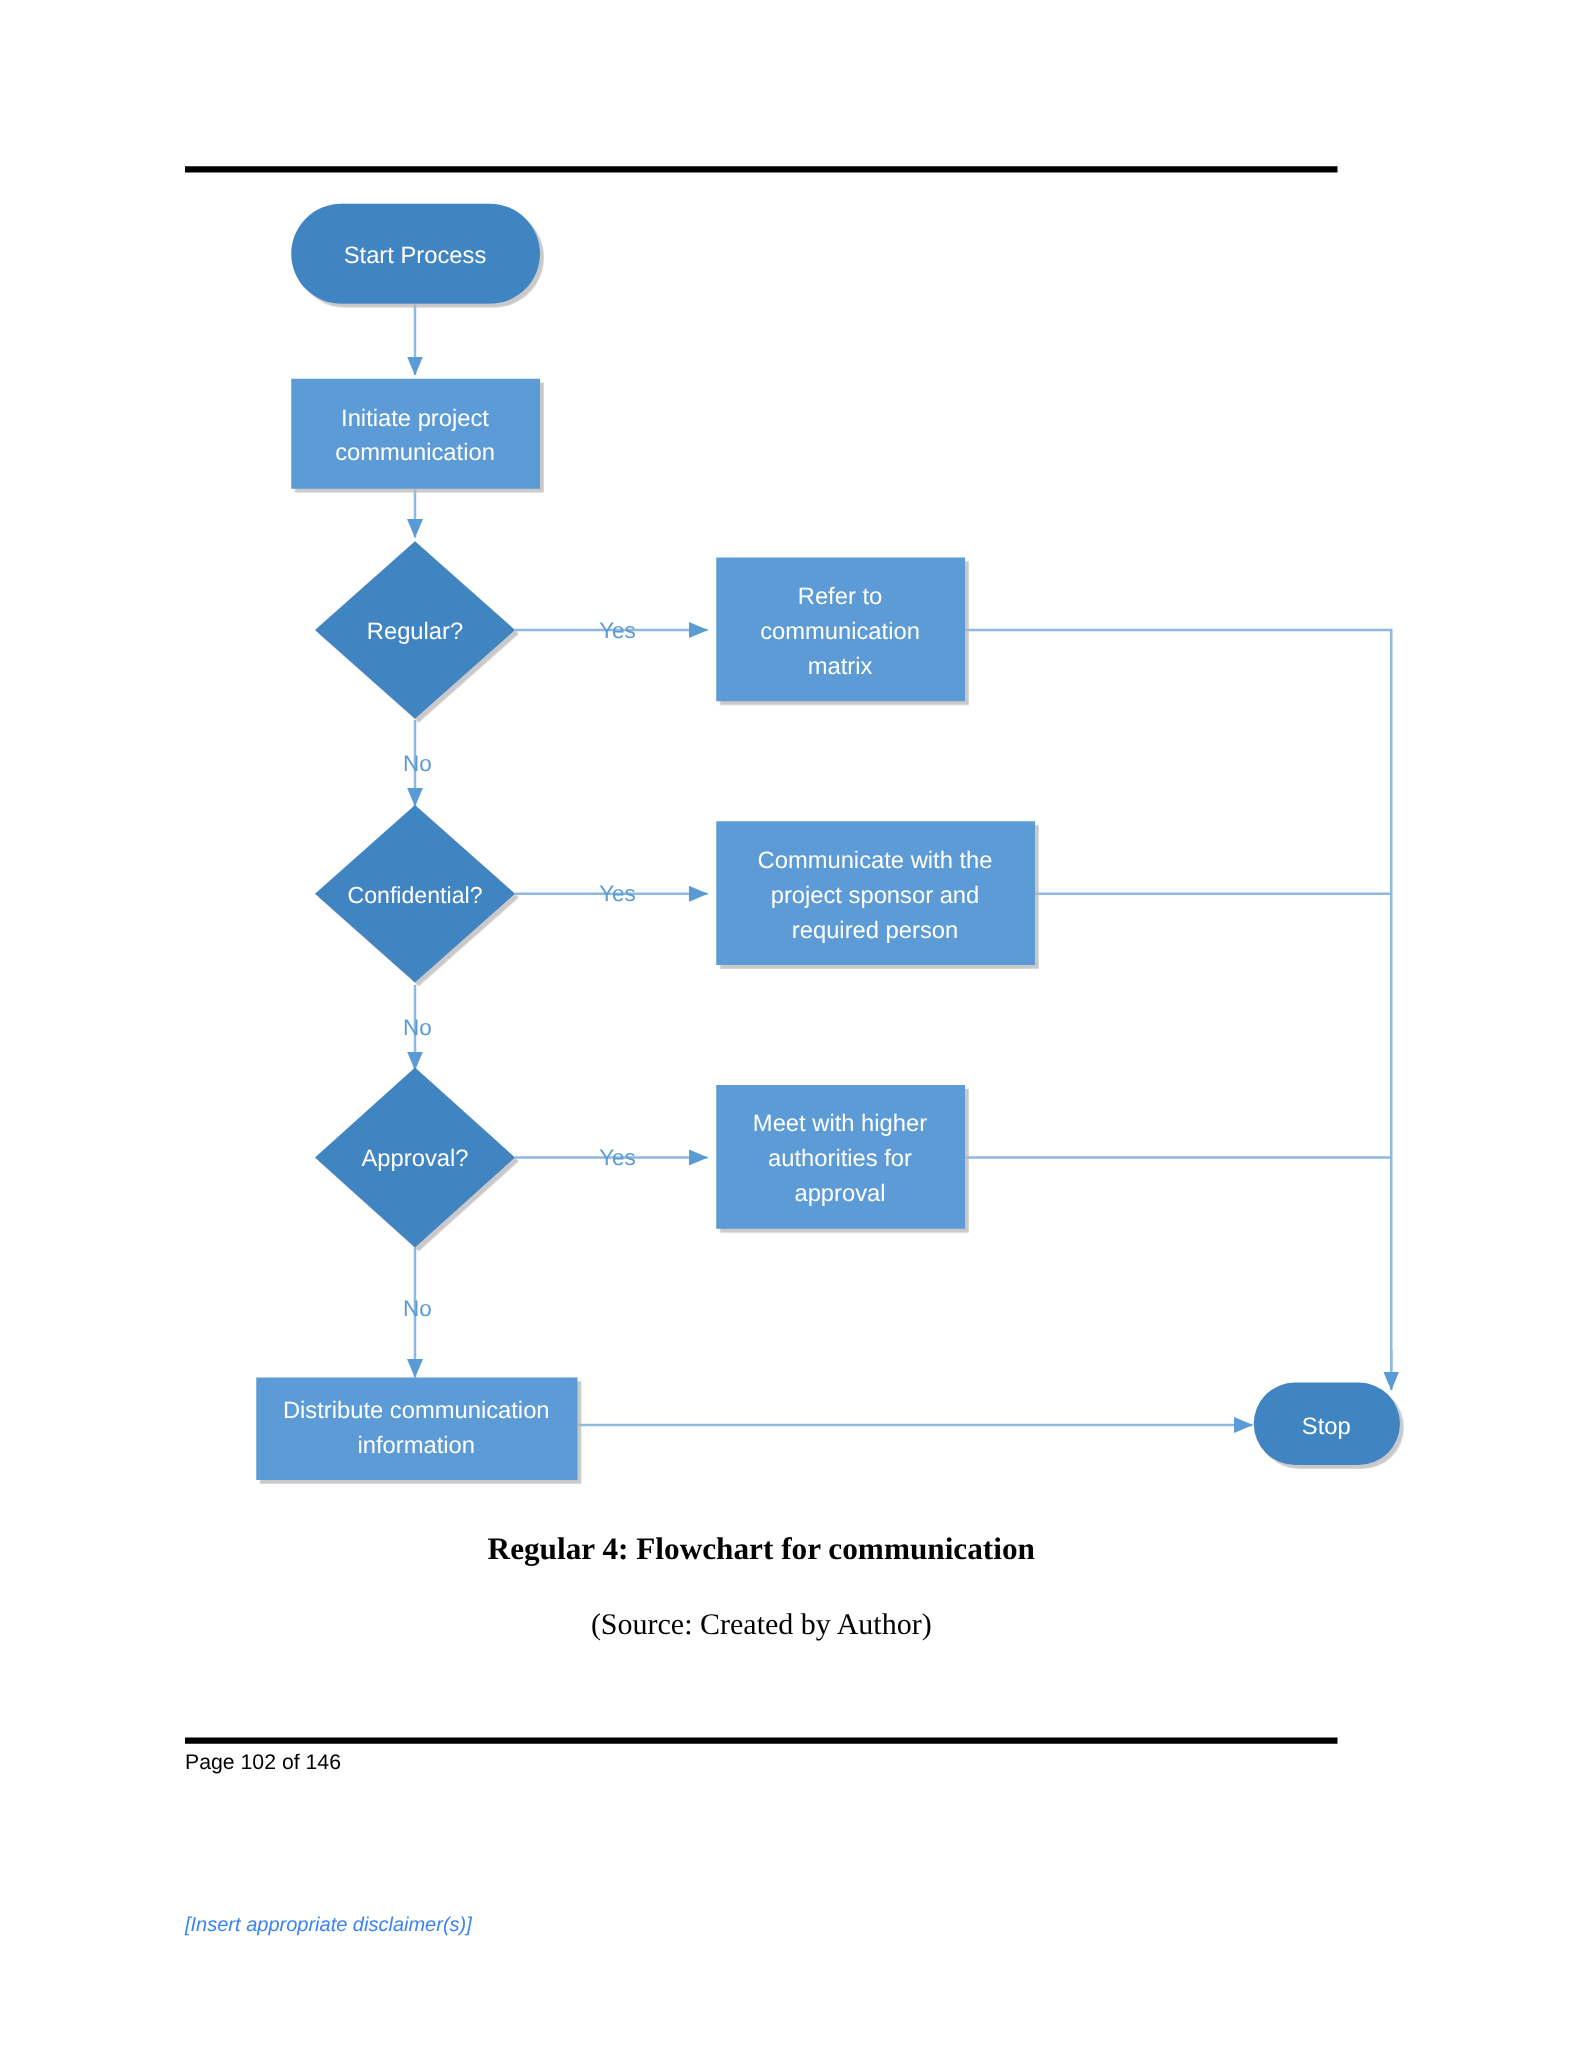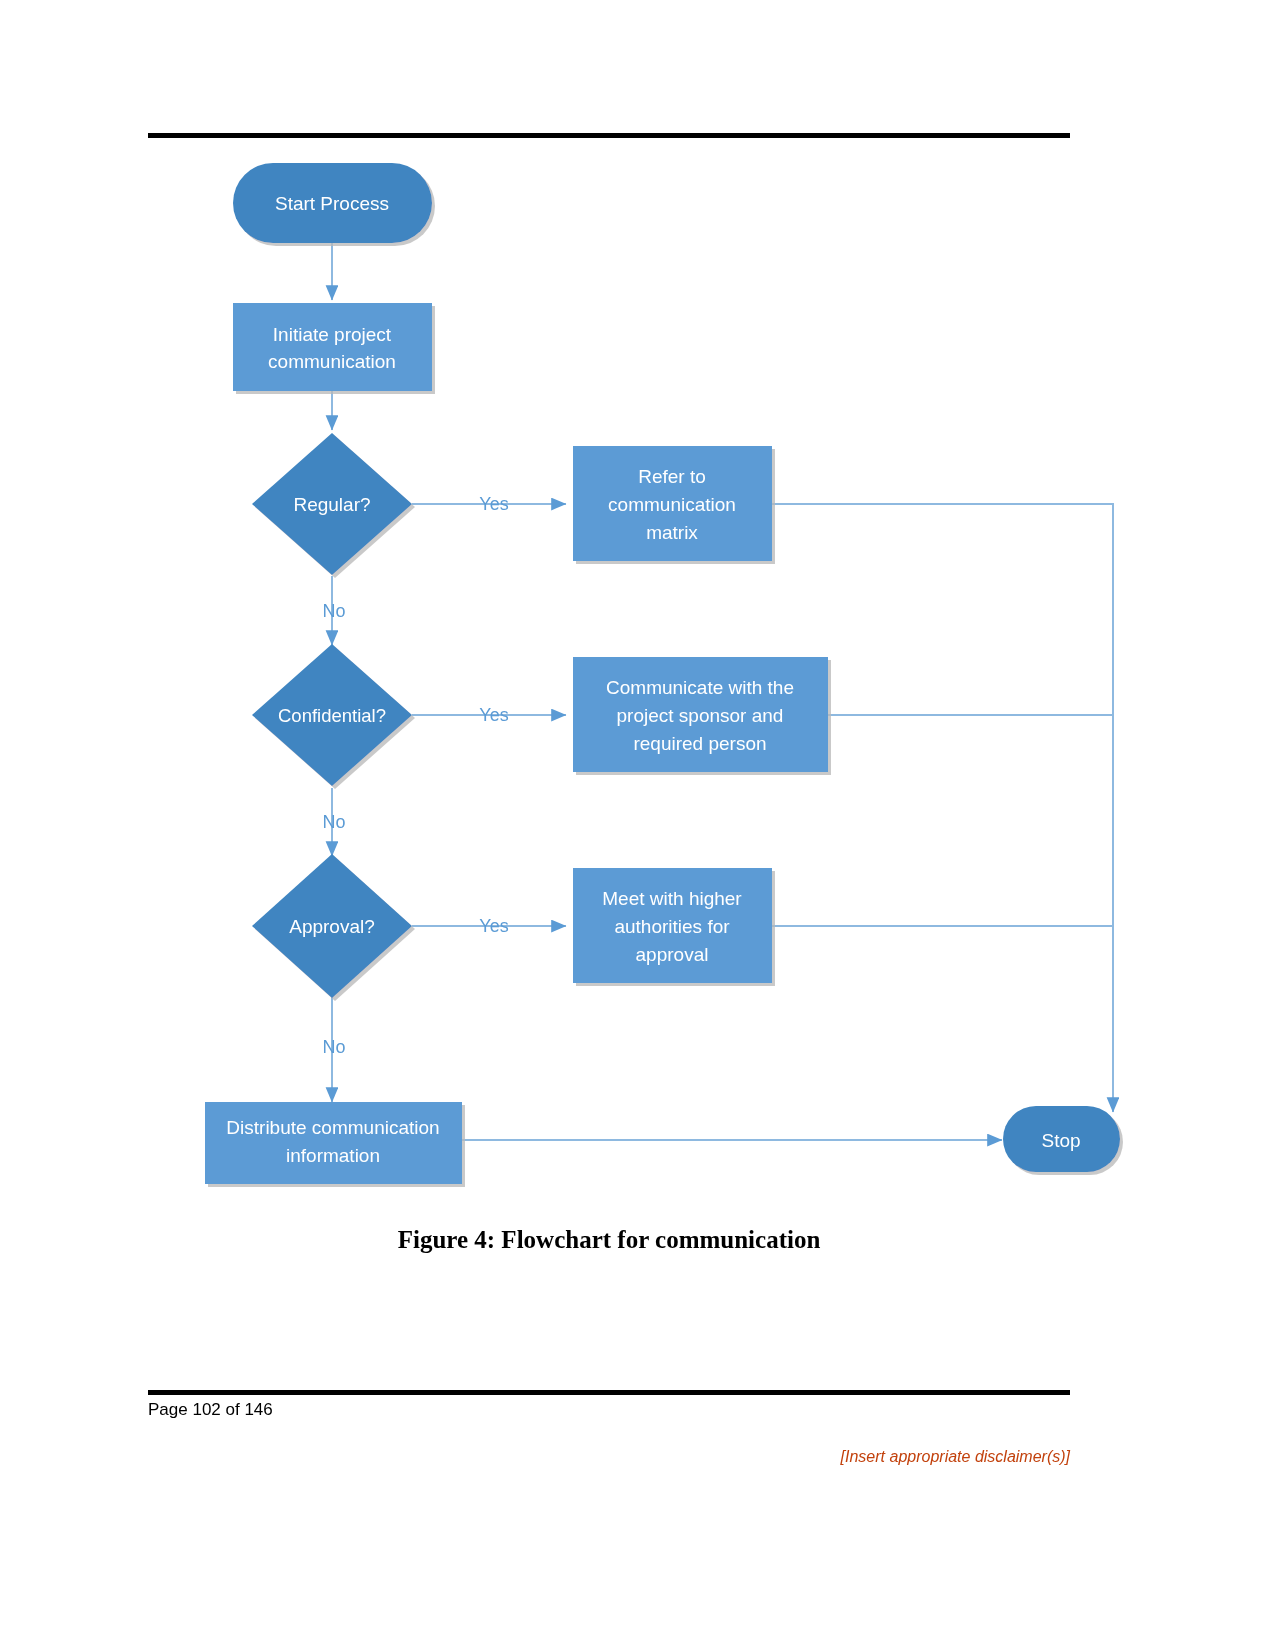--- a/index.html
+++ b/index.html
@@ -107,27 +107,27 @@
     top: 1400px;
     width: 922px;
     text-align: left;
     font-family: "Liberation Sans", sans-serif;
     font-size: 17px;
     color: #000;
   }
   .footer-disclaimer {
     position: absolute;
     left: 148px;
-    top: 1448px;
-    width: 922px;
-    text-align: right;
+    top: 1532px;
+    width: 922px;
+    text-align: left;
     font-family: "Liberation Sans", sans-serif;
     font-style: italic;
     font-size: 16px;
-    color: #c2410c;
+    color: #3b82f6;
   }
 </style>
 </head>
 <body>
 
 <div class="page">
 
   <div class="header-rule"></div>
 
   <div class="flow-wrap">
@@ -231,19 +231,20 @@
       </g>
 
       <g>
         <rect x="1003" y="966" width="117" height="66" rx="33" ry="33" fill="#3f85c1" filter="url(#shadow)"></rect>
         <text class="shape-label" x="1061" y="1007" text-anchor="middle">Stop</text>
       </g>
 
     </svg>
   </div>
 
-  <div class="caption">Figure 4: Flowchart for communication</div>
+  <div class="caption">Regular 4: Flowchart for communication</div>
+  <div class="source">(Source: Created by Author)</div>
 
   <div class="footer-rule"></div>
   <div class="footer-page">Page 102 of 146</div>
   <div class="footer-disclaimer">[Insert appropriate disclaimer(s)]</div>
 
 </div>
 
 </body></html>

